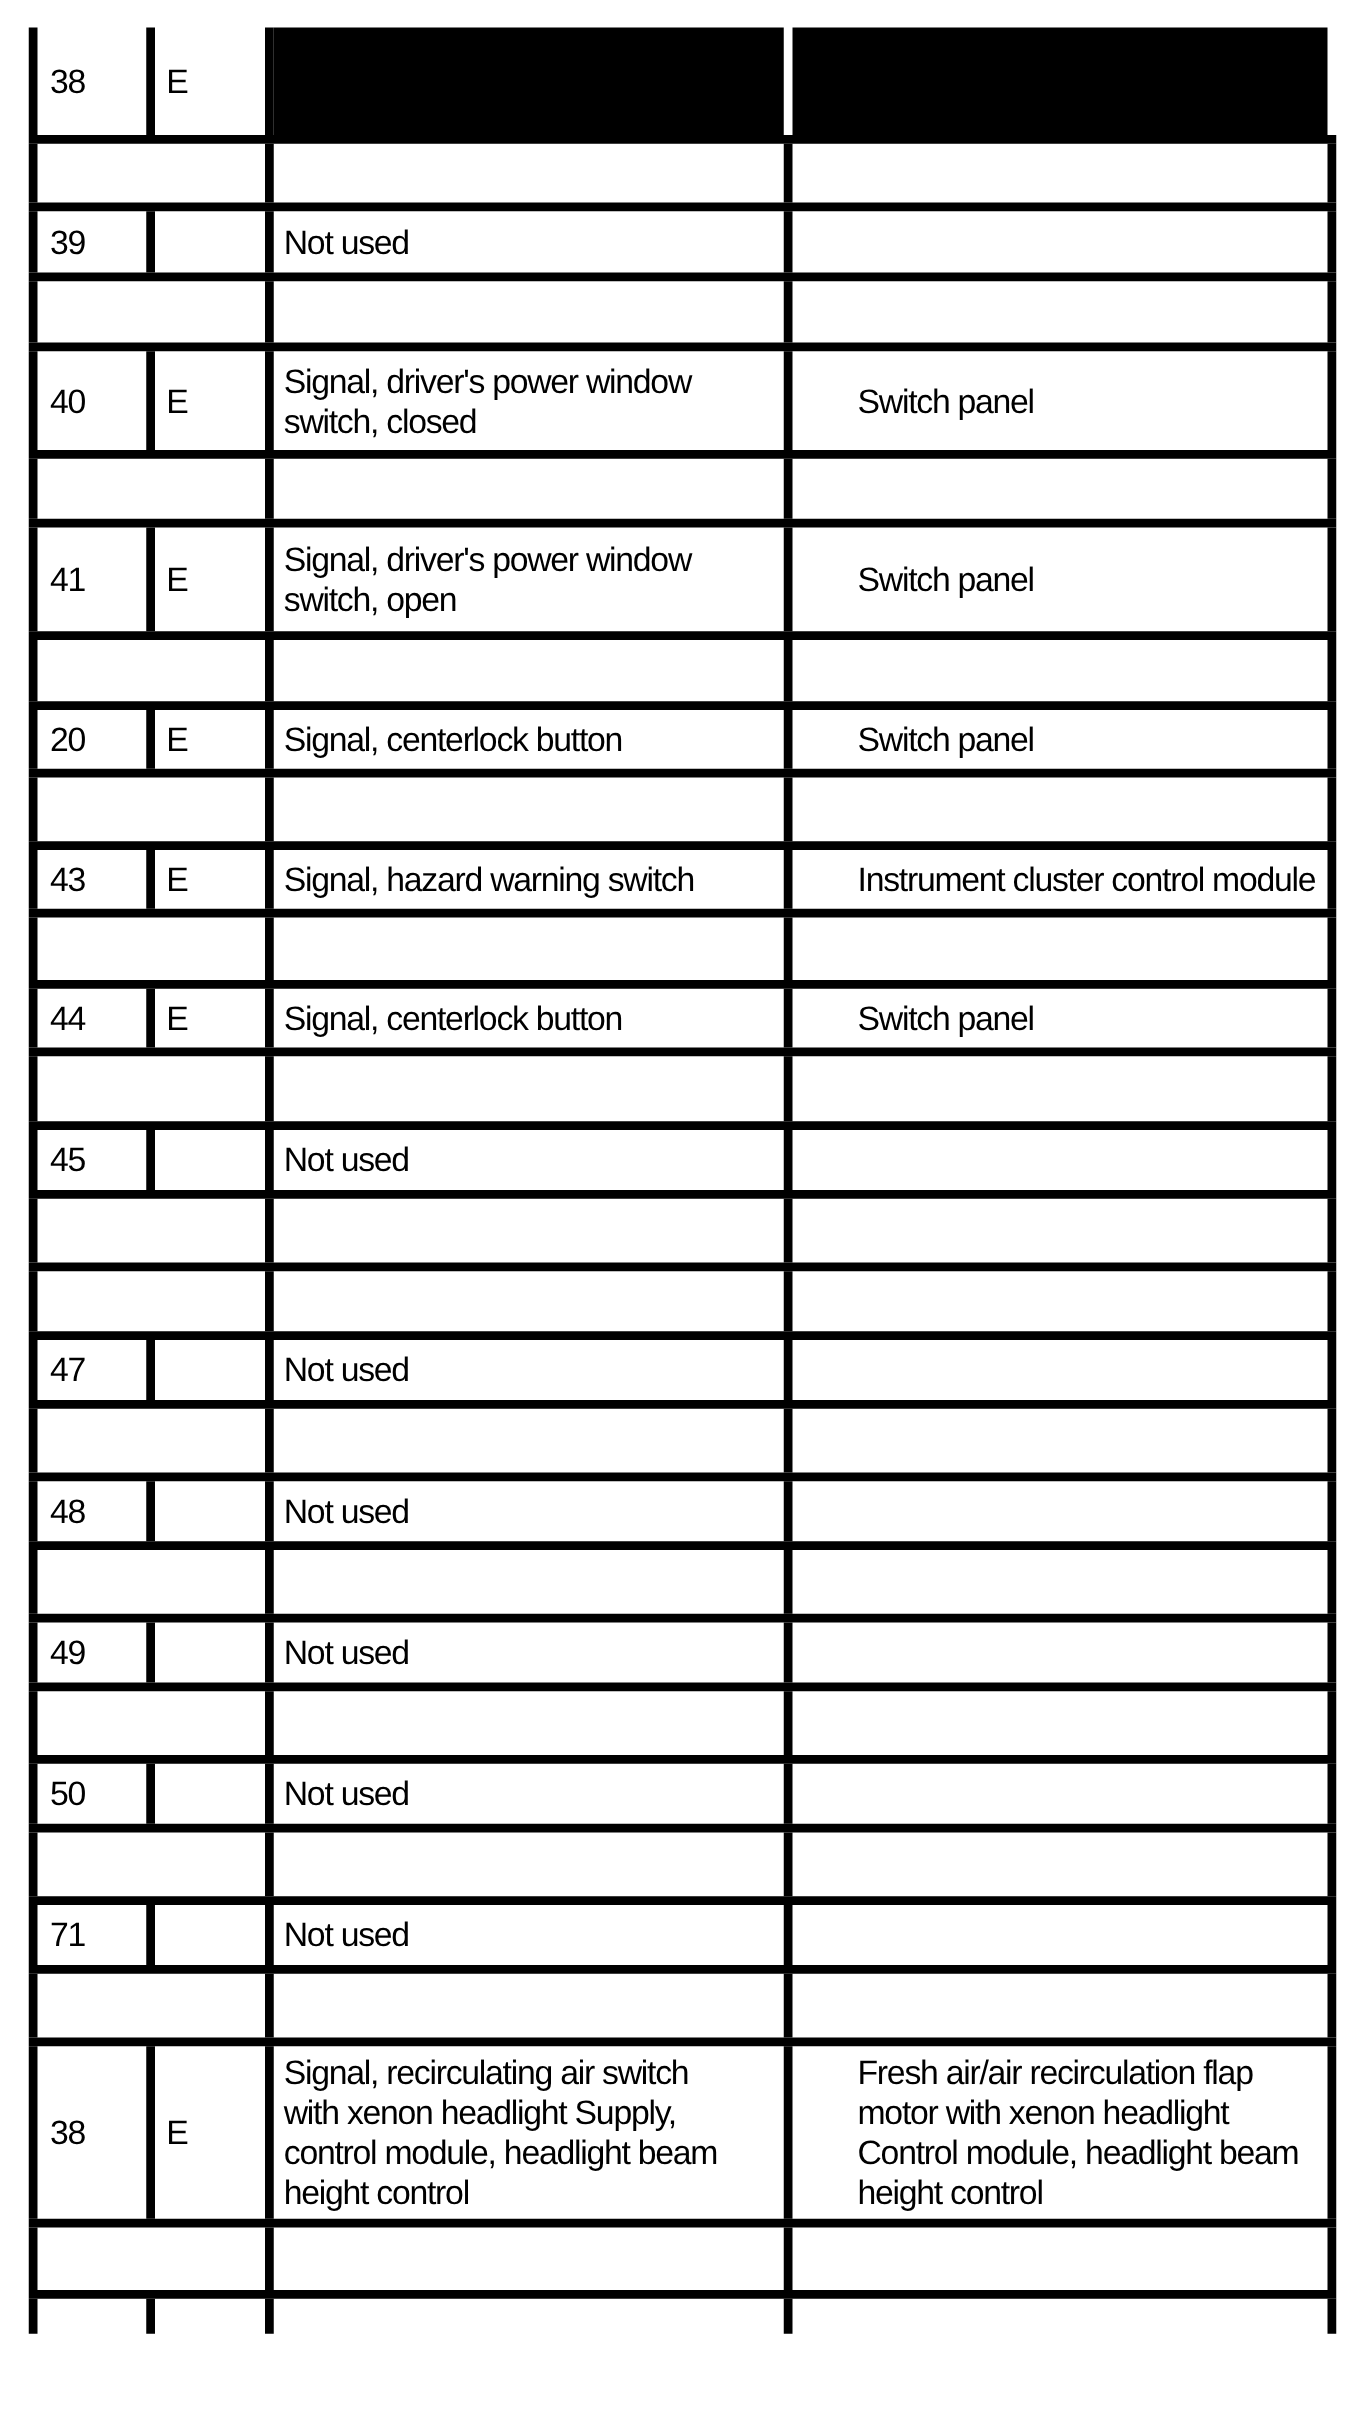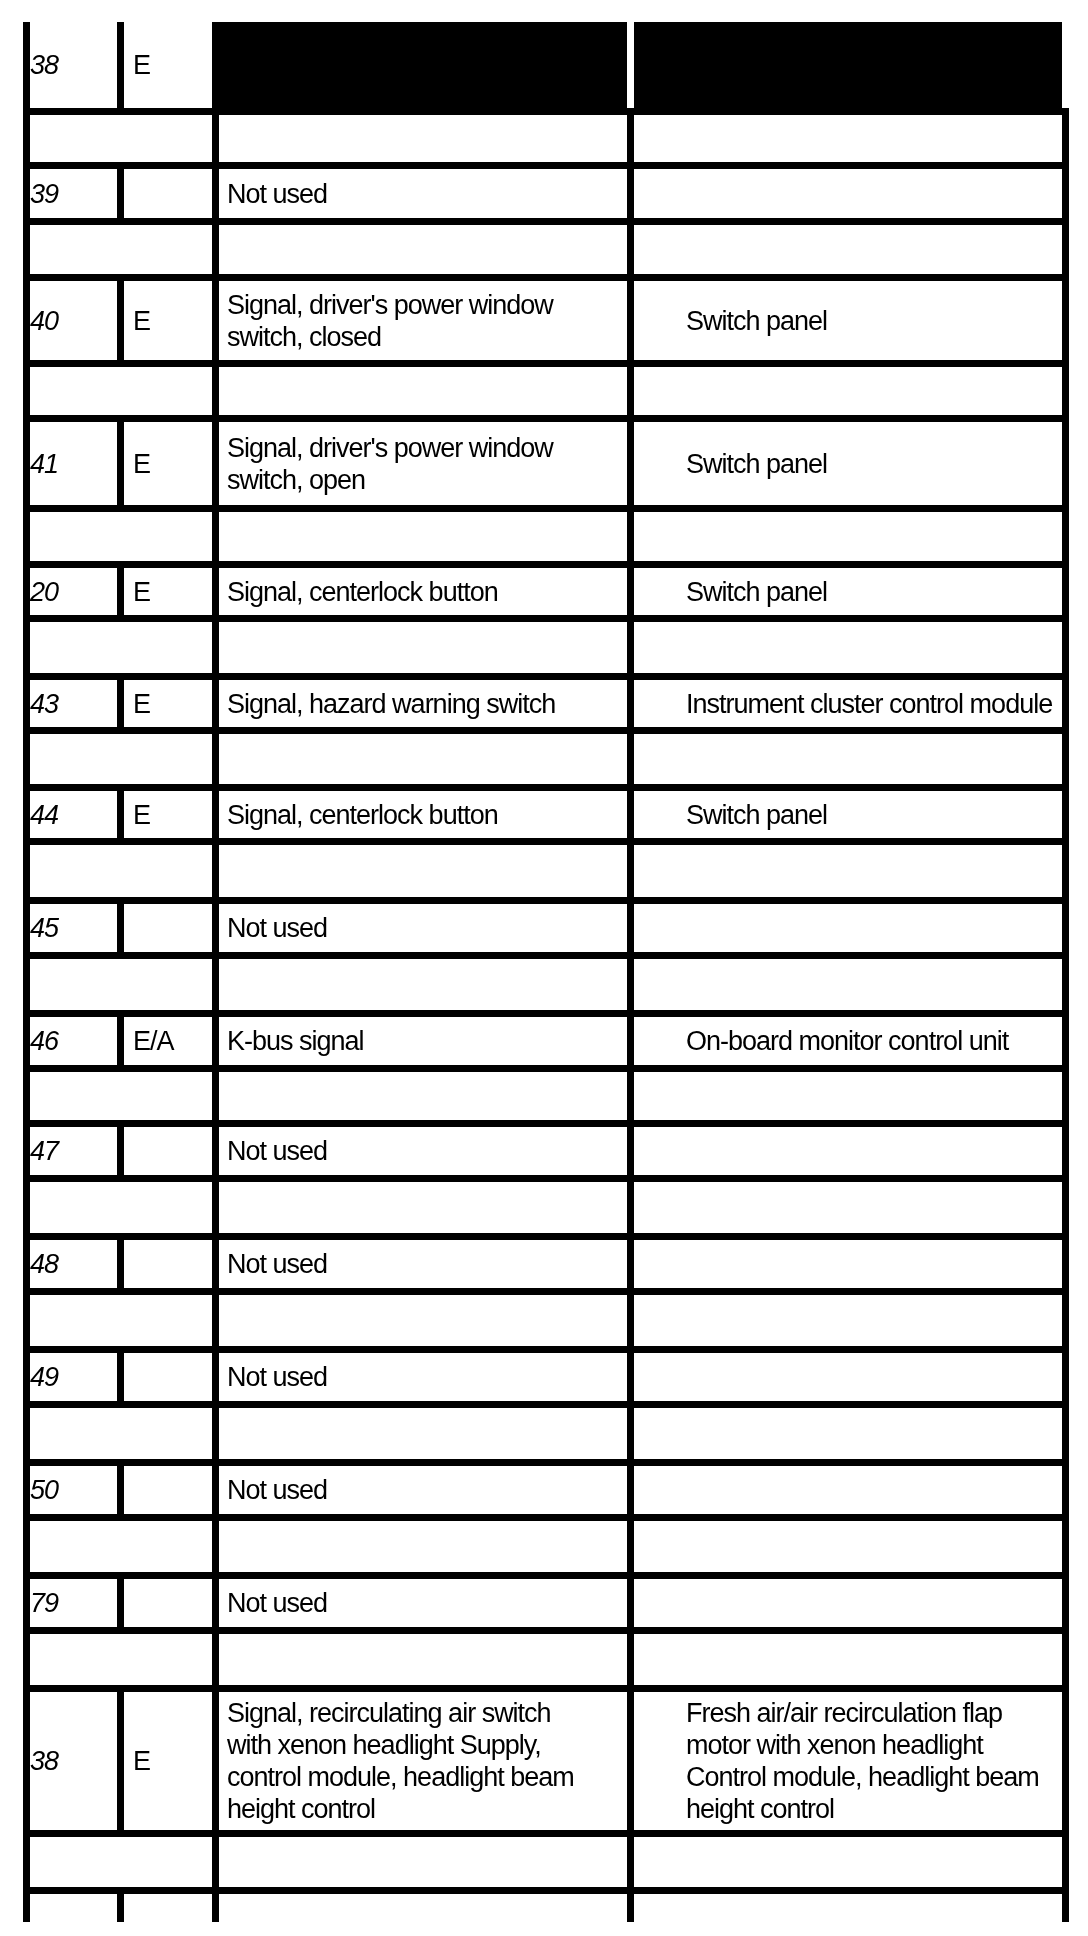--- a/index.html
+++ b/index.html
@@ -7,21 +7,21 @@
   .tbl{
     position:absolute;left:23px;top:22px;width:1046px;
     font-family:"Liberation Sans","DejaVu Sans",sans-serif;
     font-size:27px;letter-spacing:-1px;line-height:32px;color:#000;
   }
   .row{display:grid;grid-template-columns:7px 87px 7px 88px 7px 408px 7px 428px 7px;border-bottom:7px solid #000;}
   .row.spacer{grid-template-columns:7px 182px 7px 408px 7px 428px 7px;}
   .row.partial{border-bottom:none;}
   .v{background:#000;}
   .cell{display:flex;align-items:center;overflow:hidden;}
-  .c1{font-style:italic;}
+  .c1{padding-left:10px;}
   .c2{padding-left:9px;}
   .c3{padding-left:8px;padding-right:4px;}
   .c4{padding-left:8px;padding-right:4px;margin-left:44px;}
   .cell span{white-space:pre;}
 </style>
 </head>
 <body>
 
 <div class="tbl">
 
@@ -249,39 +249,20 @@
   <div class="row spacer" style="height:51px">
     <div class="v"></div>
       <div class="cell"></div>
     <div class="v"></div>
       <div class="cell"></div>
     <div class="v"></div>
       <div class="cell"></div>
     <div class="v"></div>
   </div>
 
-  <div class="row" style="height:48px">
-    <div class="v"></div>
-    <div class="cell c1">
-        <span>46</span>
-      </div>
-    <div class="v"></div>
-    <div class="cell c2">
-        <span>E/A</span>
-      </div>
-    <div class="v"></div>
-    <div class="cell c3">
-        <span>K-bus signal</span>
-      </div>
-    <div class="v"></div>
-    <div class="cell c4">
-        <span>On-board monitor control unit</span>
-      </div>
-    <div class="v"></div>
-  </div>
   <div class="row spacer" style="height:48px">
     <div class="v"></div>
       <div class="cell"></div>
     <div class="v"></div>
       <div class="cell"></div>
     <div class="v"></div>
       <div class="cell"></div>
     <div class="v"></div>
   </div>
 
@@ -397,21 +378,21 @@
     <div class="v"></div>
       <div class="cell"></div>
     <div class="v"></div>
       <div class="cell"></div>
     <div class="v"></div>
   </div>
 
   <div class="row" style="height:48px">
     <div class="v"></div>
     <div class="cell c1">
-        <span>79</span>
+        <span>71</span>
       </div>
     <div class="v"></div>
     <div class="cell c2">
         <span></span>
       </div>
     <div class="v"></div>
     <div class="cell c3">
         <span>Not used</span>
       </div>
     <div class="v"></div>

